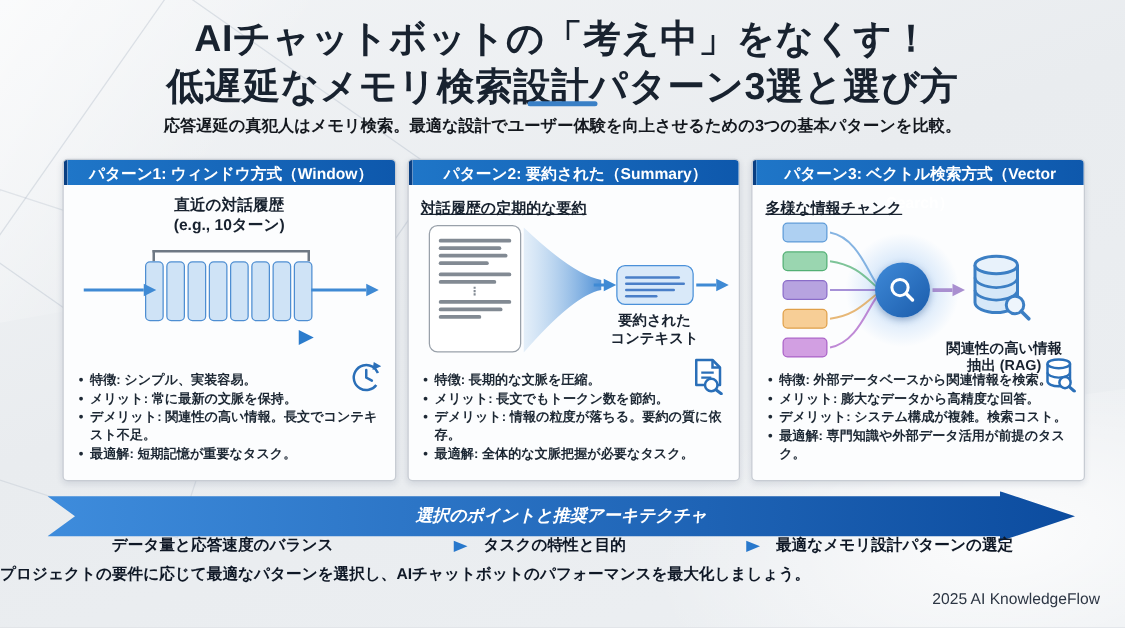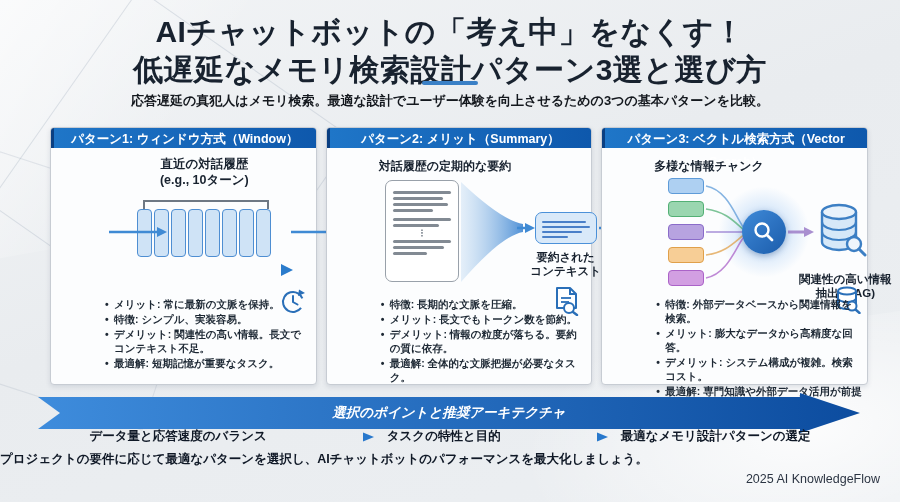--- a/index.html
+++ b/index.html
@@ -26,26 +26,26 @@
     font-size:13px;font-weight:700;color:#14181e;}
 
   .panels{position:absolute;left:50px;top:127px;width:818px;height:258px;
     display:flex;gap:9px;}
   .panel{flex:1;position:relative;background:#fcfdfe;border:1px solid #c7ccd3;
     border-radius:4px;box-shadow:0 2px 5px rgba(30,50,80,.12);}
   .panel-header{height:20px;line-height:23px;text-align:center;color:#fff;
     font-size:12.5px;font-weight:700;border-radius:3px 3px 0 0;
     background:linear-gradient(90deg,#1f76c8,#0e58ac);
     border-left:3px solid #0a3f82;}
-  .panel-body{position:relative;height:234px;margin-left:42px;}
+  .panel-body{position:relative;height:234px;}
 
   .diag-label{position:absolute;width:100%;text-align:center;font-weight:700;
     font-size:12.5px;line-height:1.3;color:#18222f;}
   .diag-label-left{position:absolute;left:10px;top:10px;font-weight:700;
-    font-size:12px;color:#18222f;}
+    font-size:12px;color:#18222f;text-decoration:underline;}
 
   
   .bracket{position:absolute;top:52px;left:50%;margin-left:-61px;width:122px;height:7px;
     border:2px solid #6e7884;border-bottom:none;}
   .winrow{position:absolute;top:61px;left:50%;transform:translateX(-50%);display:flex;gap:2px;}
   .winrow .cell{width:13px;height:46px;background:#cfe3f6;border:1.5px solid #4e8ed2;border-radius:4px;}
 
   
   .doc{position:absolute;left:16px;top:32px;width:74px;height:102px;background:#fff;
     border:1.5px solid #99a1aa;border-radius:7px;padding:7px 7px;box-sizing:border-box;}
@@ -138,30 +138,30 @@
           <polygon points="242,79 252,84 242,89" fill="#3f8ad4"></polygon>
           <line x1="74" y1="122" x2="188" y2="122" stroke="url(#g-slide)" stroke-width="3"></line>
           <polygon points="188,116 200,122 188,128" fill="#2b7ccc"></polygon>
         </svg>
         <svg class="corner-icon" style="right:9px;top:140px;" width="28" height="28" viewBox="0 0 28 28">
           <circle cx="14" cy="14" r="10" fill="none" stroke="#2a6fb8" stroke-width="2" stroke-dasharray="38 10" transform="rotate(120 14 14)"></circle>
           <polyline points="14,8 14,14 18.5,16.5" fill="none" stroke="#2a6fb8" stroke-width="2" stroke-linecap="round"></polyline>
           <polygon points="20,1.5 26,5 19,8" fill="#2a6fb8"></polygon>
         </svg>
         <div class="bullets">
+          <div class="bullet">特徴: シンプル、実装容易。</div>
           <div class="bullet">メリット: 常に最新の文脈を保持。</div>
-          <div class="bullet">特徴: シンプル、実装容易。</div>
           <div class="bullet">デメリット: 関連性の高い情報。長文でコンテキスト不足。</div>
           <div class="bullet">最適解: 短期記憶が重要なタスク。</div>
         </div>
       </div>
     </div>
 
     <div class="panel">
-      <div class="panel-header">パターン2: メリット（Summary）</div>
+      <div class="panel-header">パターン2: 要約された（Summary）</div>
       <div class="panel-body">
         <div class="diag-label-left">対話履歴の定期的な要約</div>
         <div class="doc">
           <div class="dline" style="width:100%"></div>
           <div class="dline" style="width:86%"></div>
           <div class="dline" style="width:95%"></div>
           <div class="dline" style="width:70%;margin-bottom:6px"></div>
           <div class="dline" style="width:100%"></div>
           <div class="dline" style="width:80%"></div>
           <div class="ddots">⋮</div>

